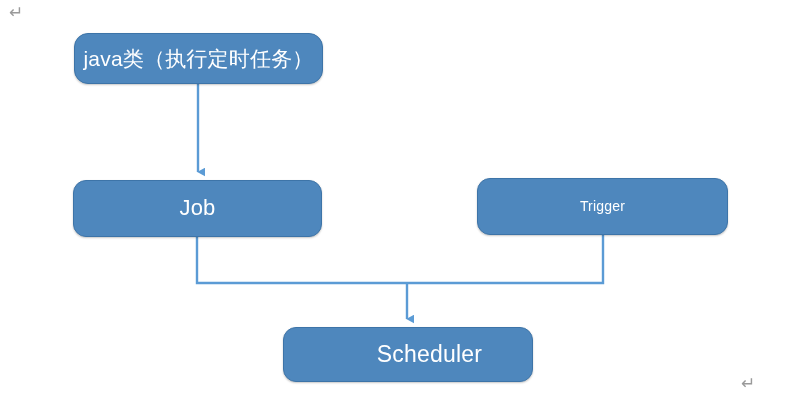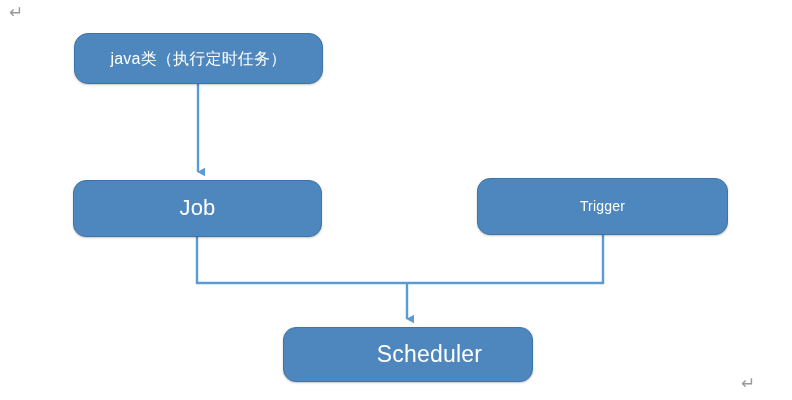--- a/index.html
+++ b/index.html
@@ -33,21 +33,21 @@
     line-height: 1.1;
     letter-spacing: 0.2px;
     box-shadow: 0 1px 2px rgba(0,0,0,0.22);
     z-index: 3;
   }
   .node-label {
     display: block;
     white-space: nowrap;
   }
 
-  #node-java   { left: 74px;  top: 33px;  width: 249px; height: 51px;  font-size: 16px; border-radius: 14px; }
+  #node-java   { left: 74px;  top: 33px;  width: 249px; height: 51px;  font-size: 21px; border-radius: 14px; }
   #node-job    { left: 73px;  top: 180px; width: 249px; height: 57px;  font-size: 22px; text-align: right; }
   #node-trig   { left: 477px; top: 178px; width: 251px; height: 57px;  font-size: 14px; }
   #node-sched  { left: 283px; top: 327px; width: 250px; height: 55px;  font-size: 23px; padding-left: 43px; }
 
   
   #wires {
     position: absolute;
     left: 0; top: 0;
     width: 792px;
     height: 400px;

